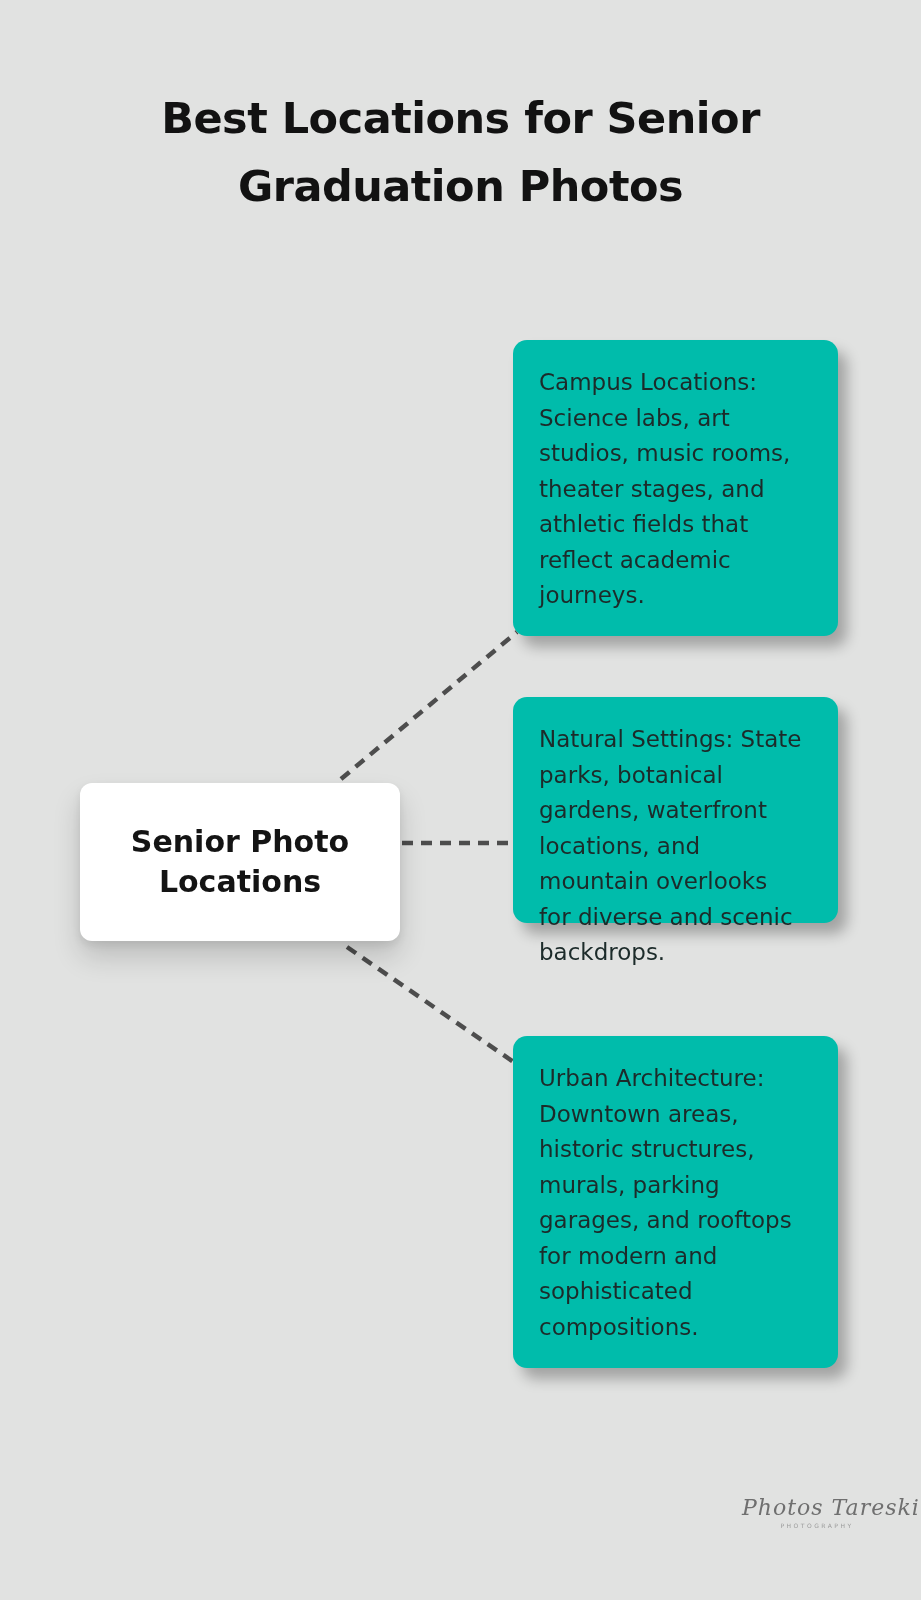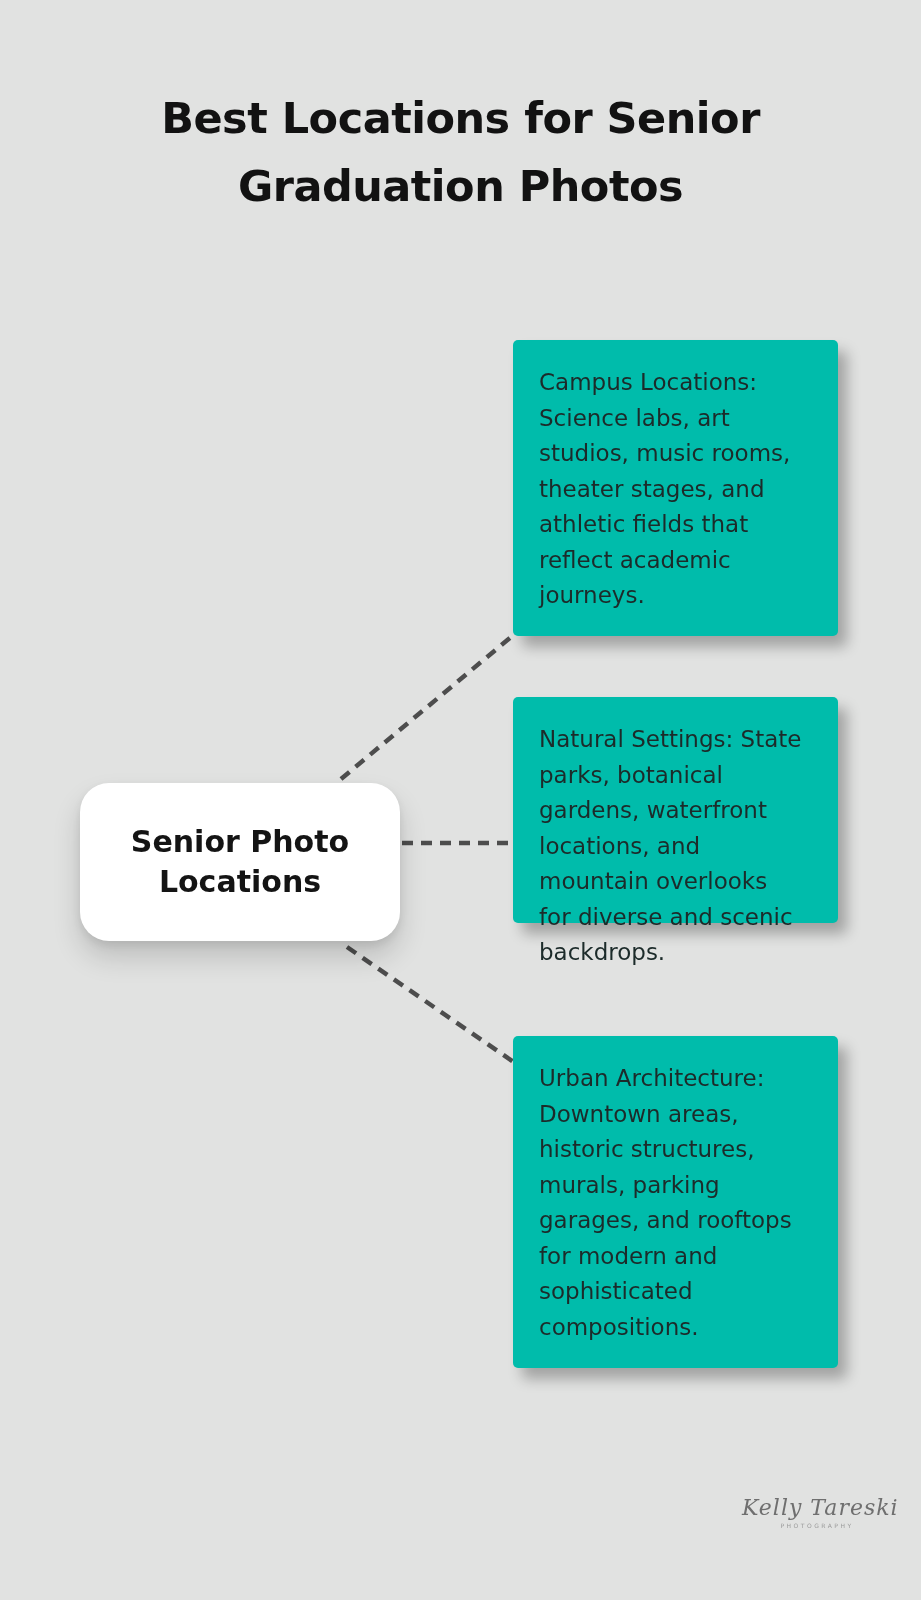--- a/index.html
+++ b/index.html
@@ -43,41 +43,41 @@
     stroke-dasharray: 11 8;
     fill: none;
   }
   .center-node {
     position: absolute;
     left: 80px;
     top: 783px;
     width: 320px;
     height: 158px;
     background: #ffffff;
-    border-radius: 29px;
+    border-radius: 12px;
     box-shadow: 0 16px 28px rgba(0,0,0,0.16), 0 4px 8px rgba(0,0,0,0.08);
     display: flex;
     align-items: center;
     justify-content: center;
   }
   .center-node .label {
     font-size: 30px;
     line-height: 40px;
     font-weight: 700;
     color: #141414;
     text-align: center;
     white-space: pre-line;
   }
   .node-card {
     position: absolute;
     left: 513px;
     width: 325px;
     box-sizing: border-box;
     background: #00bcab;
-    border-radius: 5px;
+    border-radius: 14px;
     box-shadow: 9px 11px 14px rgba(0,0,0,0.28);
     padding: 25px 0 0 26px;
   }
   .node-card .card-text {
     font-size: 23px;
     line-height: 35.5px;
     color: #1c2b2a;
     white-space: pre;
   }
   .card-campus  { top: 340px;  height: 296px; }
@@ -150,17 +150,17 @@
 Downtown areas,
 historic structures,
 murals, parking
 garages, and rooftops
 for modern and
 sophisticated
 compositions.</div>
   </div>
 
   <div class="signature">
-    <div class="script">Kelly Tareski</div>
+    <div class="script">Photos Tareski</div>
     <div class="sub">PHOTOGRAPHY</div>
   </div>
 
 </div>
 
 </body></html>

